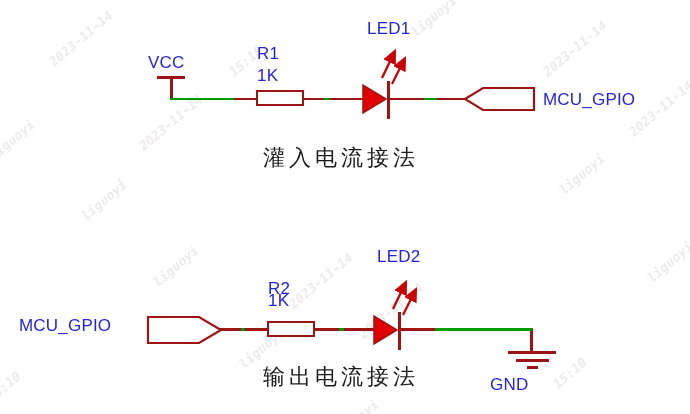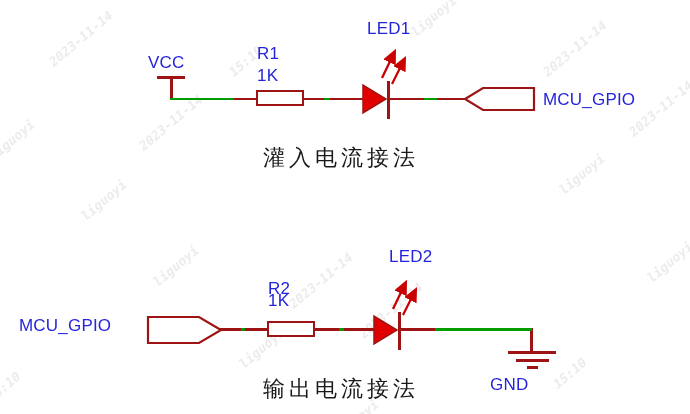--- a/index.html
+++ b/index.html
@@ -113,21 +113,21 @@
     <div class="wire" style="left:220px;top:328px;width:48px"></div>
     <div class="wire green" style="left:241px;top:328px;width:4px"></div>
 
     <span class="lbl" style="left:268px;top:280px">R2</span>
     <span class="lbl" style="left:268px;top:292px">1K</span>
     <div class="resistor" style="left:267px;top:321px"></div>
 
     <div class="wire" style="left:315px;top:328px;width:60px"></div>
     <div class="wire green" style="left:339px;top:328px;width:5px"></div>
 
-    <span class="lbl" style="left:389px;top:248px">LED2</span>
+    <span class="lbl" style="left:377px;top:248px">LED2</span>
     <svg class="led" style="left:366px;top:258px" width="70" height="95" viewBox="0 0 70 95">
       <defs>
         <marker id="ah2" markerWidth="7" markerHeight="7" refX="4.5" refY="3" orient="auto">
           <path d="M0,0 L6.5,3 L0,6 Z" fill="#C80000"></path>
         </marker>
       </defs>
       <line x1="27" y1="51" x2="39" y2="26" stroke="#C80000" stroke-width="2.3" marker-end="url(#ah2)"></line>
       <line x1="37" y1="57" x2="49" y2="33" stroke="#C80000" stroke-width="2.3" marker-end="url(#ah2)"></line>
       <polygon points="8,58 8,86 31,72" fill="#E00000" stroke="#9E1414" stroke-width="1.5"></polygon>
       <line x1="33.5" y1="54" x2="33.5" y2="92" stroke="#9E1414" stroke-width="3"></line>
@@ -135,16 +135,16 @@
 
     <div class="wire" style="left:400px;top:328px;width:40px"></div>
     <div class="wire green" style="left:435px;top:328px;width:97px"></div>
     <div class="vwire" style="left:530px;top:328px;height:24px"></div>
 
     <div class="hbar" style="left:508px;top:351px;width:48px"></div>
     <div class="hbar" style="left:516px;top:359px;width:33px"></div>
     <div class="hbar" style="left:527px;top:366px;width:11px"></div>
     <span class="lbl" style="left:490px;top:376px">GND</span>
 
-    <span class="caption" style="left:263px;top:374px">输出电流接法</span>
+    <span class="caption" style="left:263px;top:362px">输出电流接法</span>
   </section>
 
 </div>
 
 </body></html>

